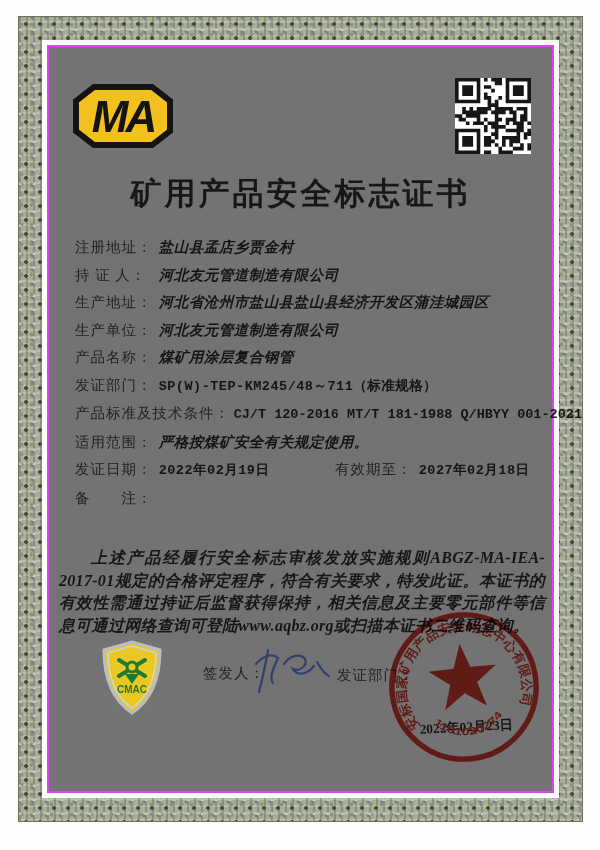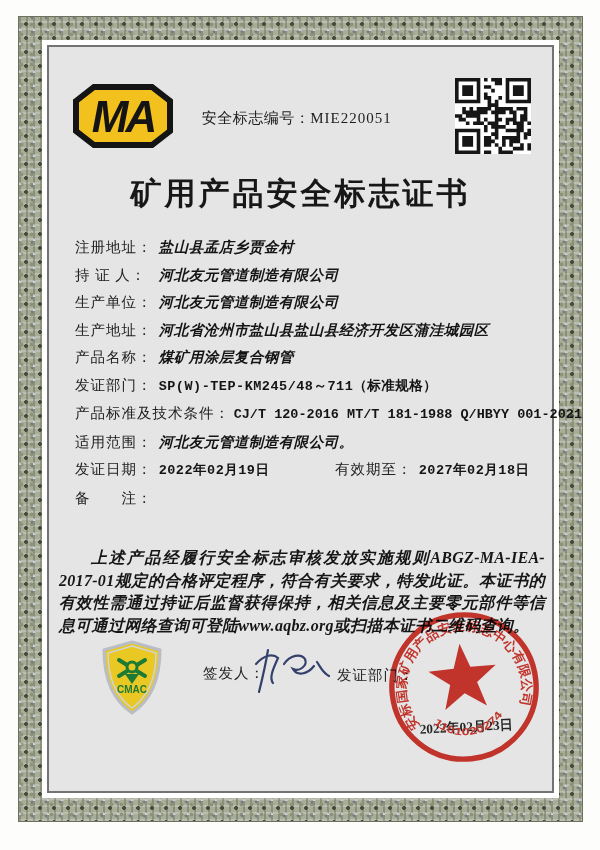--- a/index.html
+++ b/index.html
@@ -19,21 +19,21 @@
     background-image:
       radial-gradient(circle at 50% 50%, #474c3a 1.6px, rgba(0,0,0,0) 2.2px),
       radial-gradient(circle at 0% 100%, #ccd1d8 2px, rgba(0,0,0,0) 3px),
       radial-gradient(circle at 100% 0%, #6e7a88 2px, rgba(0,0,0,0) 3px),
       radial-gradient(circle at 25% 75%, #8d9378 1.4px, rgba(0,0,0,0) 2.4px),
       repeating-linear-gradient(90deg, rgba(58,60,44,.28) 0 2px, rgba(0,0,0,0) 2px 7px),
       repeating-linear-gradient(0deg, rgba(230,232,236,.30) 0 2px, rgba(0,0,0,0) 2px 7px);
     background-size:14px 14px, 14px 14px, 14px 14px, 10px 10px, auto, auto;
   }
   .gap { background:#ffffff; height:100%; padding:5px; }
-  .inner { position:relative; border:2px solid #737373; height:100%; background:#e5e5e5; }
+  .inner { position:relative; border:2px solid #d946ef; height:100%; background:#737373; }
 
   
   .ma-logo { position:absolute; left:18px; top:37px; width:112px; height:64px; }
   .mark-no {
     position:absolute; top:62px; left:50%; transform:translateX(-52%);
     font-size:15px; color:#1e1e1e; white-space:nowrap; letter-spacing:.5px;
   }
   .mark-no .num { font-family:"Liberation Serif",serif; letter-spacing:1px; }
   .qr { position:absolute; right:21px; top:31px; width:76px; height:76px; }
 
@@ -75,23 +75,20 @@
 <div class="page">
   <div class="frame">
     <div class="gap">
       <div class="inner">
 
         <svg class="ma-logo" viewBox="0 0 112 64">
           <polygon points="9,17 27,3 85,3 103,17 103,47 85,61 27,61 9,47" fill="#f2c11e" stroke="#141414" stroke-width="6"></polygon>
           <text x="56" y="48" text-anchor="middle" font-family="Liberation Sans, sans-serif" font-size="44" font-weight="900" font-style="italic" fill="#141414" letter-spacing="-3">MA</text>
         </svg>
 
-        <div class="mark-no">
-          <span>安全标志编号：</span><span class="num">MIE220051</span>
-        </div>
 
         <div class="qr">
           <svg viewBox="0 0 84 84" width="76" height="76">
             <rect width="84" height="84" fill="#ffffff"></rect>
             <path fill="#161616" fill-rule="evenodd" d="M0,0h28v28h-28z M4,4h20v20h-20z M56,0h28v28h-28z M60,4h20v20h-20z M0,56h28v28h-28z M4,60h20v20h-20z"></path>
             <path fill="#161616" d="M8,8h12v12h-12z M64,8h12v12h-12z M8,64h12v12h-12z"></path>
           <path d="M32,0h4v4h-4zM40,0h4v4h-4zM44,0h4v4h-4zM48,0h4v4h-4zM44,4h4v4h-4zM48,4h4v4h-4zM32,8h4v4h-4zM36,8h4v4h-4zM40,12h4v4h-4zM32,16h4v4h-4zM32,20h4v4h-4zM36,20h4v4h-4zM48,20h4v4h-4zM36,24h4v4h-4zM44,24h4v4h-4zM36,28h4v4h-4zM40,28h4v4h-4zM44,28h4v4h-4zM8,32h4v4h-4zM16,32h4v4h-4zM24,32h4v4h-4zM28,32h4v4h-4zM32,32h4v4h-4zM36,32h4v4h-4zM44,32h4v4h-4zM48,32h4v4h-4zM52,32h4v4h-4zM56,32h4v4h-4zM60,32h4v4h-4zM68,32h4v4h-4zM72,32h4v4h-4zM76,32h4v4h-4zM8,36h4v4h-4zM12,36h4v4h-4zM16,36h4v4h-4zM20,36h4v4h-4zM24,36h4v4h-4zM28,36h4v4h-4zM32,36h4v4h-4zM40,36h4v4h-4zM44,36h4v4h-4zM48,36h4v4h-4zM52,36h4v4h-4zM60,36h4v4h-4zM64,36h4v4h-4zM76,36h4v4h-4zM0,40h4v4h-4zM4,40h4v4h-4zM12,40h4v4h-4zM16,40h4v4h-4zM20,40h4v4h-4zM24,40h4v4h-4zM44,40h4v4h-4zM64,40h4v4h-4zM72,40h4v4h-4zM76,40h4v4h-4zM4,44h4v4h-4zM8,44h4v4h-4zM24,44h4v4h-4zM32,44h4v4h-4zM44,44h4v4h-4zM48,44h4v4h-4zM56,44h4v4h-4zM60,44h4v4h-4zM64,44h4v4h-4zM72,44h4v4h-4zM76,44h4v4h-4zM12,48h4v4h-4zM20,48h4v4h-4zM24,48h4v4h-4zM28,48h4v4h-4zM36,48h4v4h-4zM40,48h4v4h-4zM44,48h4v4h-4zM56,48h4v4h-4zM64,48h4v4h-4zM68,48h4v4h-4zM72,48h4v4h-4zM80,48h4v4h-4zM32,52h4v4h-4zM40,52h4v4h-4zM44,52h4v4h-4zM48,52h4v4h-4zM52,52h4v4h-4zM68,52h4v4h-4zM72,52h4v4h-4zM32,56h4v4h-4zM44,56h4v4h-4zM56,56h4v4h-4zM60,56h4v4h-4zM64,56h4v4h-4zM68,56h4v4h-4zM72,56h4v4h-4zM80,56h4v4h-4zM40,60h4v4h-4zM44,60h4v4h-4zM68,60h4v4h-4zM76,60h4v4h-4zM80,60h4v4h-4zM32,64h4v4h-4zM36,64h4v4h-4zM44,64h4v4h-4zM52,64h4v4h-4zM56,64h4v4h-4zM60,64h4v4h-4zM64,64h4v4h-4zM68,64h4v4h-4zM76,64h4v4h-4zM32,68h4v4h-4zM36,68h4v4h-4zM40,68h4v4h-4zM52,68h4v4h-4zM60,68h4v4h-4zM64,68h4v4h-4zM68,68h4v4h-4zM32,72h4v4h-4zM36,72h4v4h-4zM44,72h4v4h-4zM52,72h4v4h-4zM60,72h4v4h-4zM72,72h4v4h-4zM80,72h4v4h-4zM48,76h4v4h-4zM64,76h4v4h-4zM68,76h4v4h-4zM72,76h4v4h-4zM80,76h4v4h-4zM32,80h4v4h-4zM36,80h4v4h-4zM48,80h4v4h-4zM52,80h4v4h-4zM56,80h4v4h-4zM60,80h4v4h-4z" fill="#161616"></path>
             </svg>
         </div>
 
@@ -100,42 +97,42 @@
         <div class="fields">
           <div class="row">
             <span class="lbl">注册地址：</span>
             <span class="val">盐山县孟店乡贾金村</span>
           </div>
           <div class="row">
             <span class="lbl">持 证 人：</span>
             <span class="val">河北友元管道制造有限公司</span>
           </div>
           <div class="row">
+            <span class="lbl">生产地址：</span>
+            <span class="val">河北省沧州市盐山县盐山县经济开发区蒲洼城园区</span>
+          </div>
+          <div class="row">
             <span class="lbl">生产单位：</span>
             <span class="val">河北友元管道制造有限公司</span>
-          </div>
-          <div class="row">
-            <span class="lbl">生产地址：</span>
-            <span class="val">河北省沧州市盐山县盐山县经济开发区蒲洼城园区</span>
           </div>
           <div class="row">
             <span class="lbl">产品名称：</span>
             <span class="val">煤矿用涂层复合钢管</span>
           </div>
           <div class="row">
             <span class="lbl">发证部门：</span>
             <span class="val spec">SP(W)-TEP-KM245/48～711（标准规格）</span>
           </div>
           <div class="row">
             <span class="lbl wide">产品标准及技术条件：</span>
             <span class="val mono">CJ/T 120-2016 MT/T 181-1988 Q/HBYY 001-2021</span>
           </div>
           <div class="row">
             <span class="lbl">适用范围：</span>
-            <span class="val">河北友元管道制造有限公司。</span>
+            <span class="val">严格按煤矿安全有关规定使用。</span>
           </div>
           <div class="row daterow">
             <span class="lbl">发证日期：</span>
             <span class="val spec">2022年02月19日</span>
             <span class="lbl grp2">有效期至：</span>
             <span class="val spec">2027年02月18日</span>
           </div>
           <div class="row">
             <span class="lbl">备　　注：</span>
             <span class="val"></span>

